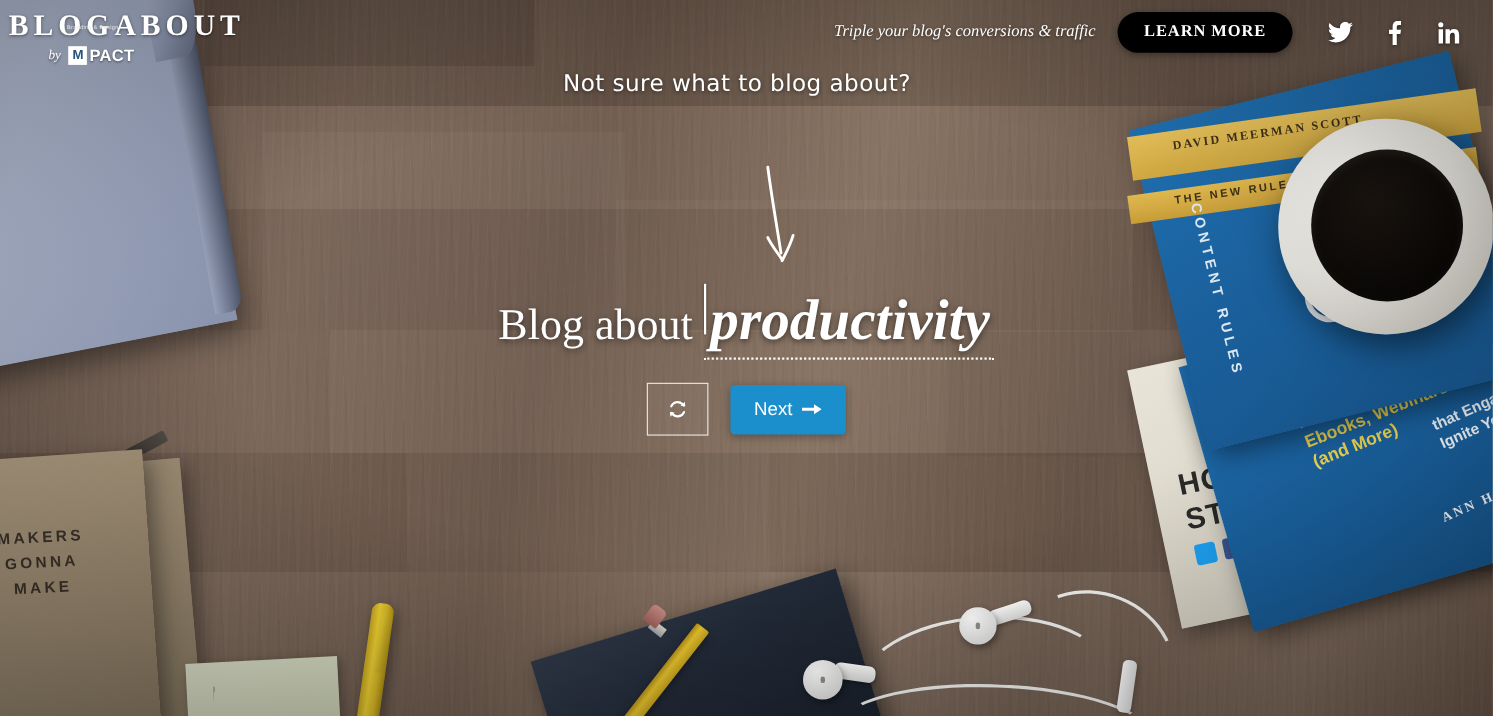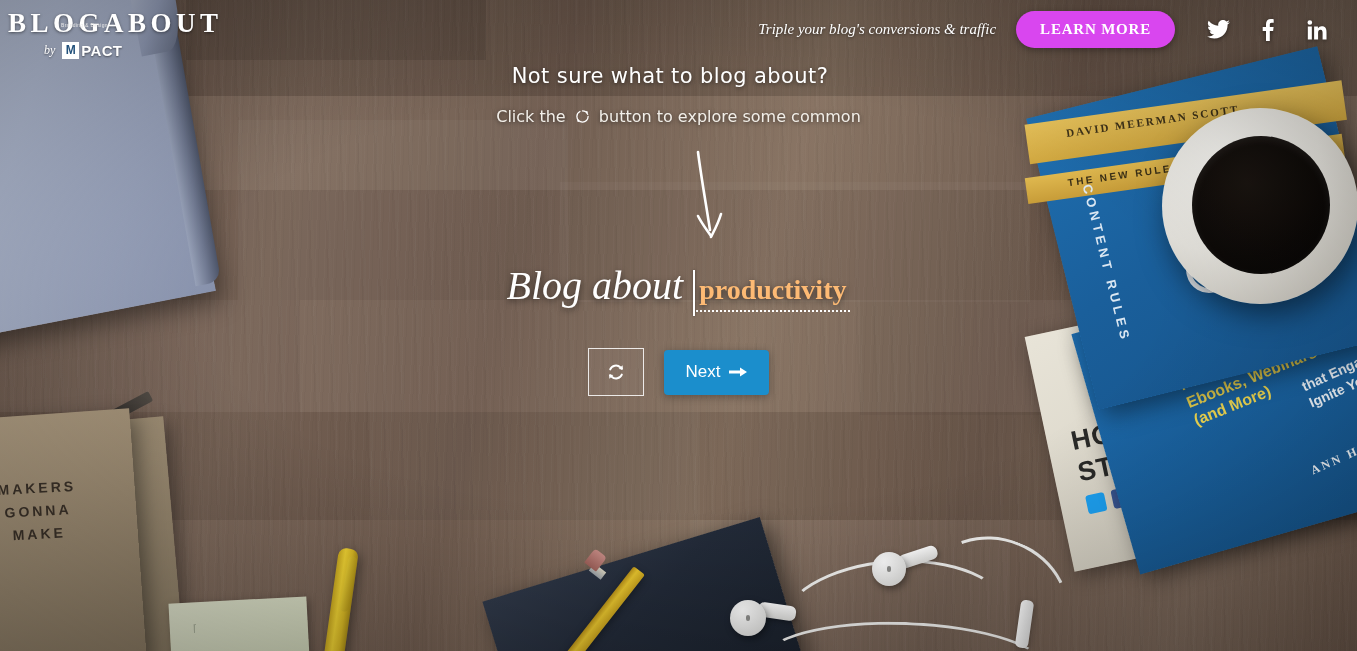--- a/index.html
+++ b/index.html
@@ -314,21 +314,21 @@
     display:flex; align-items:center; gap:0;
   }
   .tagline {
     font-family:"Liberation Serif", serif;
     font-size:15px; color:#ffffff; white-space:nowrap;
     text-shadow:0 1px 3px rgba(0,0,0,.55);
     margin-right:20px;
     font-style:italic;
   }
   .learn-more {
-    background:#d946ef; color:#fff;
+    background:#000000; color:#fff;
     font-family:"Liberation Serif", serif;
     font-size:15px; font-weight:700; letter-spacing:.8px;
     padding:10px 24px; border:none; border-radius:24px; cursor:pointer;
     box-shadow:0 2px 7px rgba(0,0,0,.35);
     white-space:nowrap;
   }
   .socials { display:flex; align-items:center; gap:0; margin-left:18px; }
   .soc {
     width:50px; height:34px; display:flex; align-items:center; justify-content:center;
     cursor:pointer;
@@ -359,34 +359,34 @@
   .hint-body .bold-next { font-weight:700; }
 
   .arrow-svg { position:absolute; left:668px; top:148px; }
 
   .headline {
     position:absolute; left:0; right:0; top:262px;
     text-align:center; white-space:nowrap;
   }
   .hl-static {
     font-family:"Liberation Serif", serif;
-    font-style:italic; font-weight:400;
+    font-weight:400;
     font-size:40px; color:#ffffff;
     text-shadow:0 2px 6px rgba(0,0,0,.55);
     text-align:center;
   }
   .hl-field {
     position:relative; display:inline-block;
     margin-left:10px; padding:0 4px 4px 6px;
     border-bottom:2px dotted #ffffff;
   }
   .hl-value {
     font-family:"Liberation Serif", serif;
-    font-weight:700;
-    font-size:28px; color:#fdba74;
+    font-style:italic; font-weight:700;
+    font-size:52px; color:#ffffff;
     text-shadow:0 2px 6px rgba(0,0,0,.55);
   }
   .caret {
     position:absolute; left:0; top:-4px; width:2px; height:46px;
     background:#fff; box-shadow:0 0 3px rgba(0,0,0,.4);
   }
 
   .actions {
     position:absolute; left:0; right:0; top:348px;
     display:flex; justify-content:center; align-items:center; gap:20px;
@@ -531,32 +531,20 @@
       </a>
     </div>
   </div>
 </div>
 
 <div class="center">
 
   <div class="hint-title">Not sure what to blog about?</div>
 
   <div class="hint-body">
-    <div>
-      <span>Click the</span>
-      <span class="inline-refresh">
-        <svg width="17" height="17" viewBox="0 0 20 20">
-          <path d="M10 3.4a6.6 6.6 0 0 1 6.1 4.1" stroke="#fff" stroke-width="1.5" fill="none" stroke-linecap="round"></path>
-          <path d="M16.6 10a6.6 6.6 0 0 1-6.6 6.6A6.6 6.6 0 0 1 3.4 10 6.6 6.6 0 0 1 7 4.1" stroke="#fff" stroke-width="1.5" fill="none" stroke-linecap="round"></path>
-          <path d="M13.6 3.1l2.9 1.2-1.2 2.9z" fill="#fff"></path>
-          <path d="M6.4 16.9l-2.9-1.2 1.2-2.9z" fill="#fff"></path>
-        </svg>
-      </span>
-      <span>button to explore some common</span>
-    </div>
   </div>
 
   <svg class="arrow-svg" width="80" height="100" viewBox="0 0 80 100">
     <path d="M30 4 C33 28, 38 56, 42 82" stroke="#fff" stroke-width="2.6" fill="none" stroke-linecap="round"></path>
     <path d="M30 68 C34 76, 39 82, 43 88" stroke="#fff" stroke-width="2.6" fill="none" stroke-linecap="round"></path>
     <path d="M53 66 C50 76, 46 83, 43 89" stroke="#fff" stroke-width="2.6" fill="none" stroke-linecap="round"></path>
   </svg>
 
   <div class="headline">
     <span class="hl-static">Blog about</span><span class="hl-field"><span class="caret"></span><span class="hl-value">productivity</span></span>

